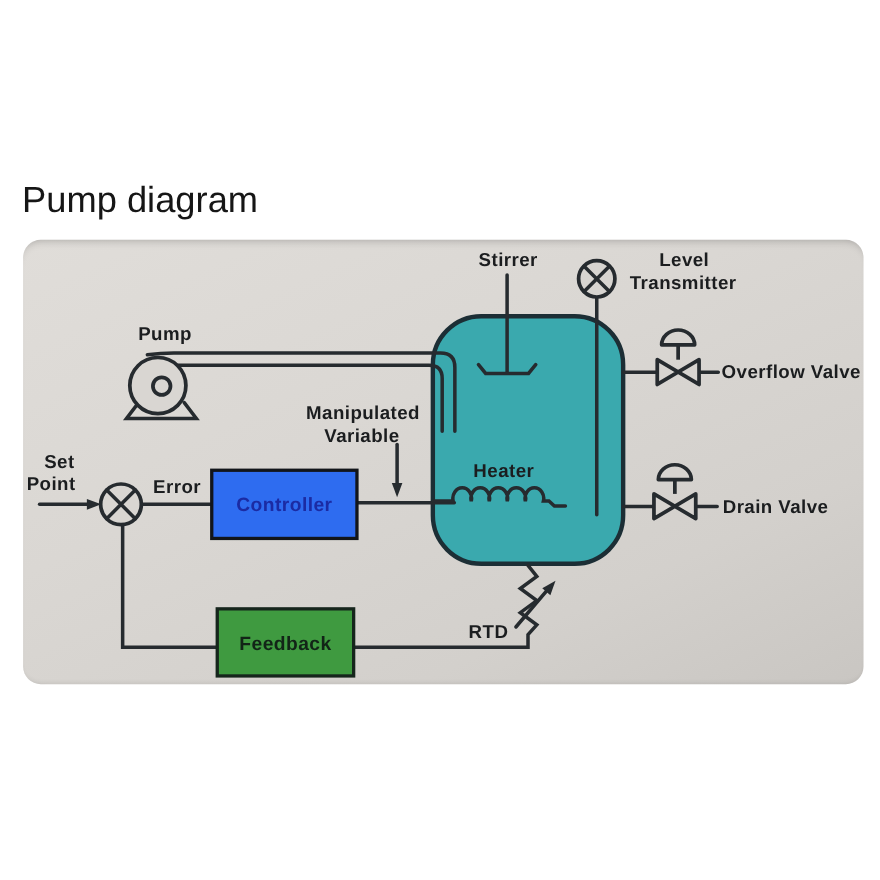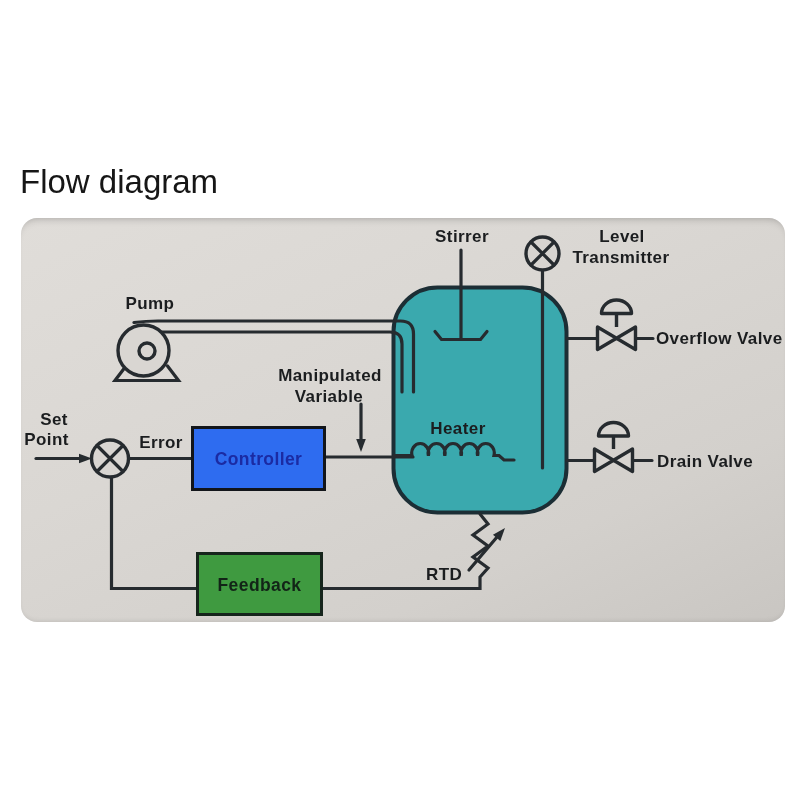--- a/index.html
+++ b/index.html
@@ -16,21 +16,21 @@
   .lbl{font-family:"Liberation Sans", sans-serif;font-weight:bold;font-size:17px;
     fill:#1b1d1f;letter-spacing:.4px;}
   .boxlbl{font-family:"Liberation Sans", sans-serif;font-weight:bold;font-size:17.5px;letter-spacing:.4px;}
   .arrow{fill:#262b2f;stroke:none;}
 </style>
 </head>
 <body>
 
 <div class="page">
 
-  <div class="title">Flow diagram</div>
+  <div class="title">Pump diagram</div>
 
   <div class="panel"></div>
 
   <svg class="overlay" viewBox="0 0 800 800">
 
     <rect x="393.5" y="287.5" width="173" height="225" rx="44" ry="44" stroke="#1c2e35" stroke-width="4" fill="#3aa9ae"></rect>
 
     <path class="ln" d="M126,366 L115,380.5 H178.5 L167.5,366"></path>
     <path class="ln" d="M134,322.5 Q146,321 158,321 H400.5 Q413.5,321 413.5,334 V392"></path>
     <path class="ln" d="M162,332 H390 Q402,332 402,344 V392"></path>

